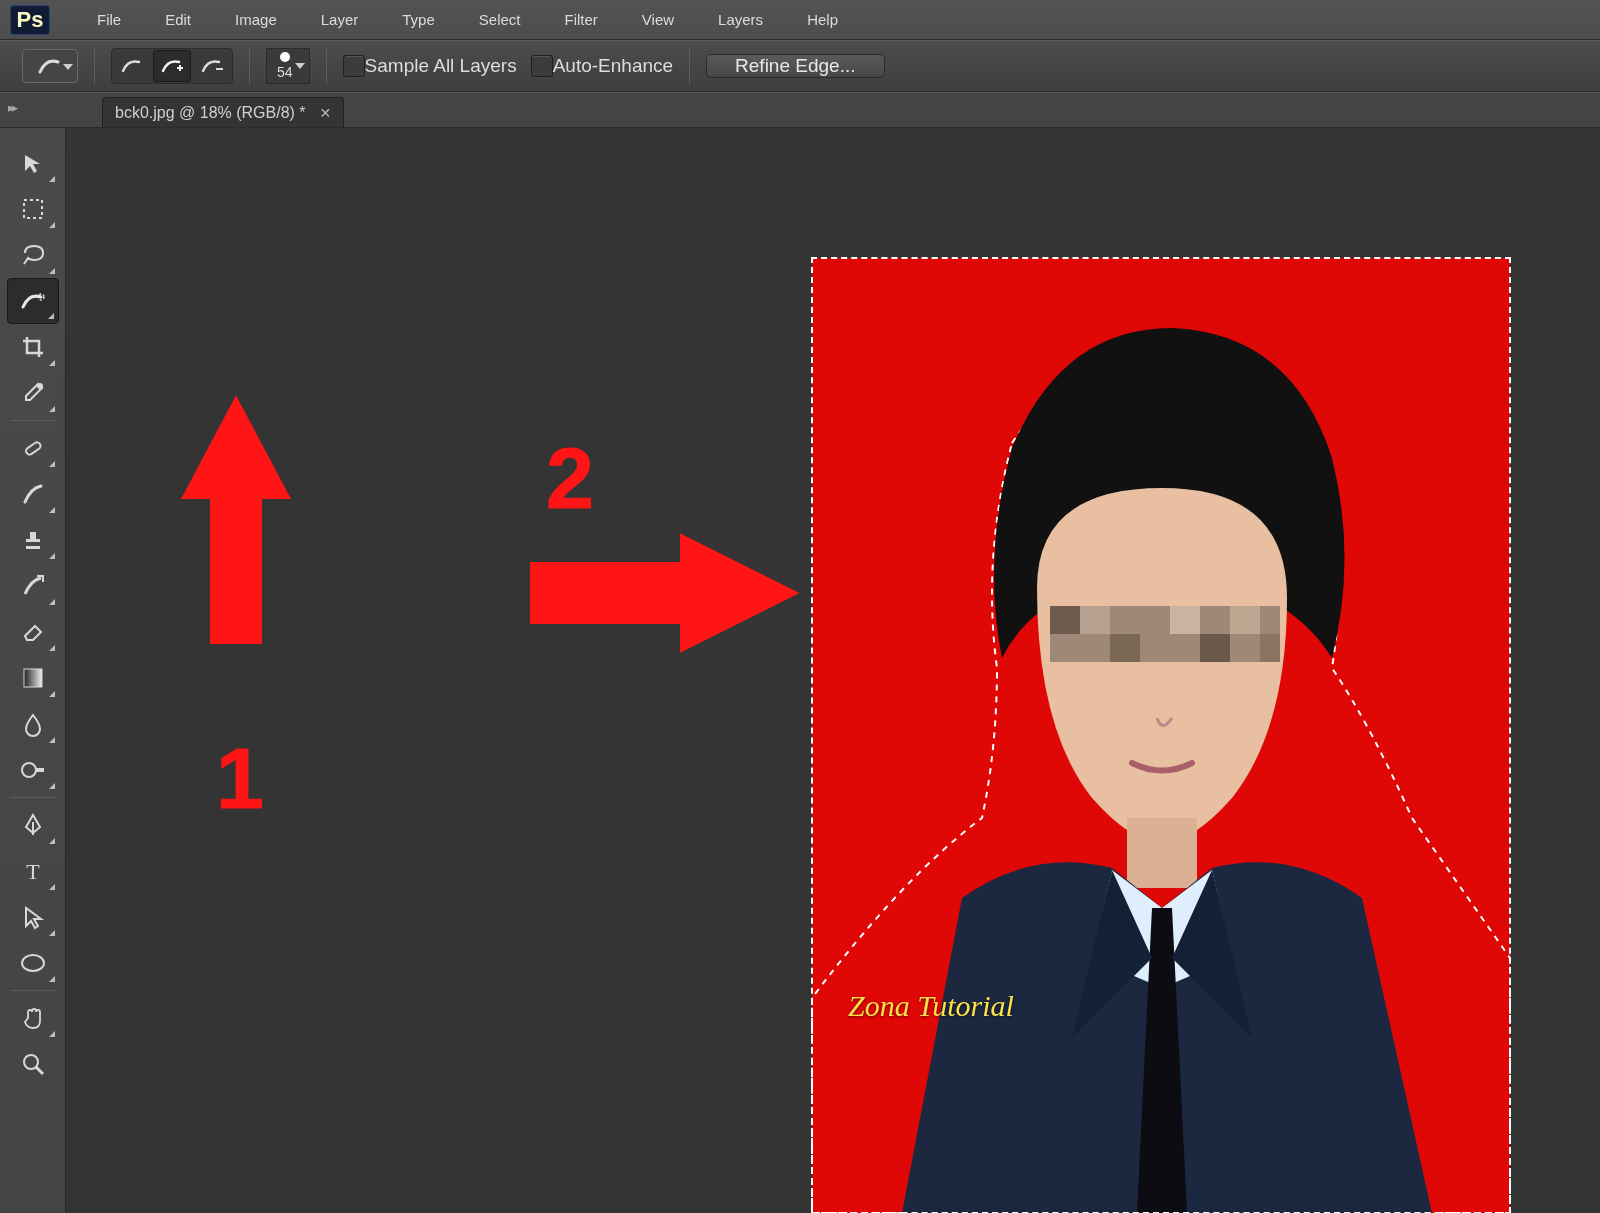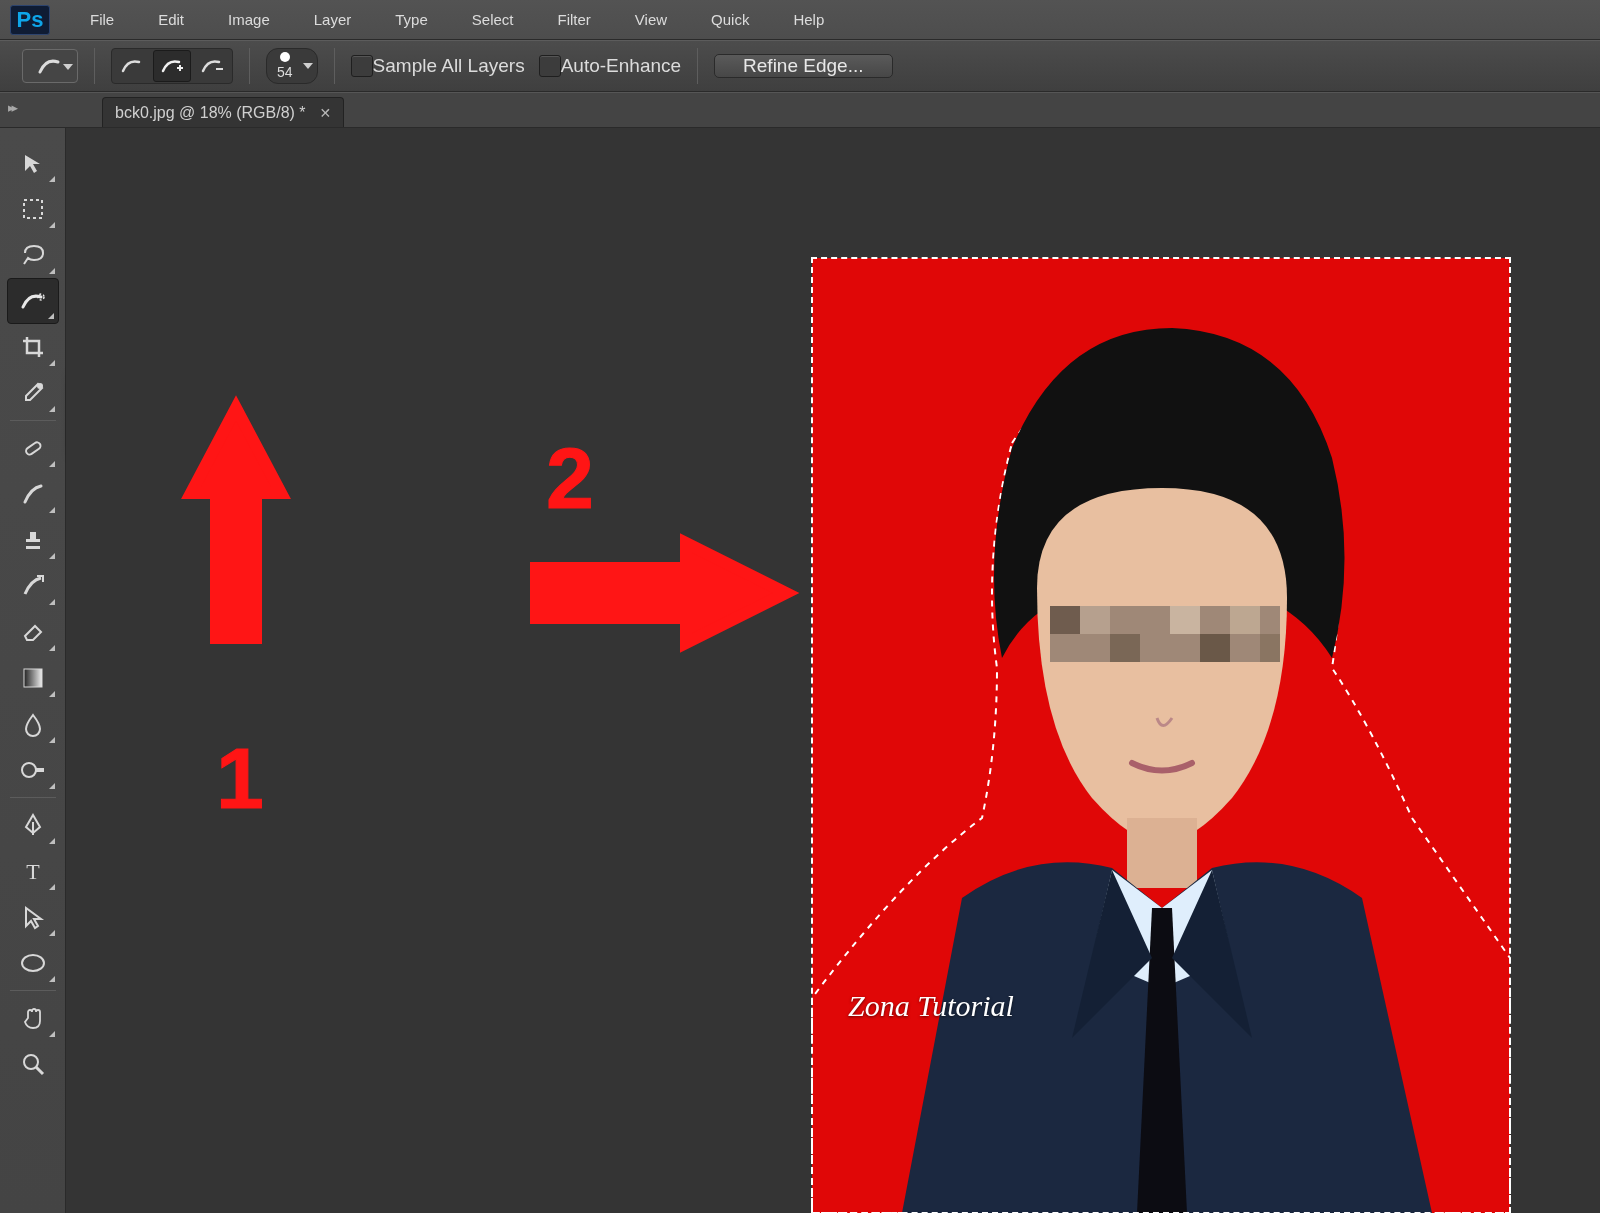--- a/index.html
+++ b/index.html
@@ -1,28 +1,28 @@
 <!DOCTYPE html>
 <html><head>
 <meta charset="utf-8">
 <style>
   html,body{margin:0;padding:0;width:1600px;height:1213px;background:#535353;font-family:"Segoe UI","Helvetica Neue",Arial,sans-serif;color:#dcdcdc;overflow:hidden}
   *{box-sizing:border-box}
   
   .menubar{height:40px;display:flex;align-items:center;padding-left:10px;background:linear-gradient(#535353,#4d4d4d);border-bottom:1px solid #2a2a2a}
-  .ps-logo{width:40px;height:30px;margin-right:18px;display:flex;align-items:center;justify-content:center;font-weight:700;font-size:22px;color:#0ea5e9;background:#0f1c34;border:1px solid #2d446e;border-radius:3px}
+  .ps-logo{width:40px;height:30px;margin-right:25px;display:flex;align-items:center;justify-content:center;font-weight:700;font-size:22px;color:#fef9c3;background:#0f1c34;border:1px solid #2d446e;border-radius:3px}
   .menubar .menu-item{padding:0 22px;font-size:15px;cursor:default}
   
   .optbar{height:52px;background:linear-gradient(#4c4c4c,#3f3f3f);border-top:1px solid #5c5c5c;border-bottom:1px solid #2a2a2a;display:flex;align-items:center;padding-left:22px;gap:14px}
   .ob-preset{width:56px;height:34px;border:1px solid #6a6a6a;border-radius:4px;background:#454545;display:flex;align-items:center;justify-content:center;font-size:14px;position:relative}
   .ob-preset::after{content:"";width:0;height:0;border-left:5px solid transparent;border-right:5px solid transparent;border-top:6px solid #cfcfcf;position:absolute;right:4px;top:14px}
   .ob-group{display:flex;gap:2px;background:#3a3a3a;border:1px solid #2a2a2a;border-radius:4px;padding:1px}
   .ob-btn{width:38px;height:32px;display:flex;align-items:center;justify-content:center;border-radius:3px}
   .ob-btn.active{background:#2c2c2c;border:1px solid #1b1b1b}
-  .size-group{display:flex;align-items:center;background:#3a3a3a;border:1px solid #2a2a2a;border-radius:12px;height:36px;padding:0 4px 0 10px;gap:10px}
+  .size-group{display:flex;align-items:center;background:#3a3a3a;border:1px solid #2a2a2a;border-radius:0;height:36px;padding:0 4px 0 10px;gap:2px}
   .size-swatch{width:10px;height:10px;border-radius:50%;background:#fff}
   .size-val{font-size:14px}
   .size-arrow{width:0;height:0;border-left:5px solid transparent;border-right:5px solid transparent;border-top:6px solid #cfcfcf}
   .sep{width:1px;height:36px;background:#5e5e5e;margin:0 2px}
   .cb-wrap{display:flex;align-items:center;}
   .cb{width:22px;height:22px;border:1px solid #1f1f1f;border-radius:3px;background:#3c3c3c;box-shadow:inset 0 1px 0 #555}
   .oblabel{font-size:19px}
   .refine{height:24px;padding:0 28px;border-radius:5px;border:1px solid #2a2a2a;background:linear-gradient(#5a5a5a,#474747);font-size:19px;color:#e8e8e8;display:flex;align-items:center}
   
   .tabrow{height:36px;background:#444;border-top:1px solid #565656;border-bottom:1px solid #2a2a2a;display:flex;align-items:flex-end;padding-left:102px}
@@ -45,38 +45,38 @@
   .fly-item .icon{width:26px;display:flex;justify-content:center;color:#e2e2e2}
   .fly-item .lbl{flex:1}
   .fly-item .key{color:#d4d4d4}
   
   .anno{position:absolute;pointer-events:none}
   .anno text,.anno path,.anno polygon{fill:#ff1515;stroke:#ff1515}
   .anno-num{font-family:Arial,Helvetica,sans-serif;font-weight:900;font-size:86px;fill:#ff1515}
   
   .photo{position:absolute;left:746px;top:130px;width:698px;height:955px;background:#e00707;outline:2px dashed #fff;outline-offset:-1px}
   .sel-dash{pointer-events:none}
-  .watermark{position:absolute;left:36px;bottom:190px;font-family:"Segoe Script","Brush Script MT",cursive;font-size:30px;font-style:italic;color:#ffffff;text-shadow:0 1px 3px rgba(0,0,0,.6)}
+  .watermark{position:absolute;left:36px;bottom:190px;font-family:"Segoe Script","Brush Script MT",cursive;font-size:30px;font-style:italic;color:#fde047;text-shadow:0 1px 3px rgba(0,0,0,.6)}
   
   svg{overflow:visible}
 </style>
 </head>
 <body>
 
 <div class="menubar">
   <div class="ps-logo">Ps</div>
   <div class="menu-item">File</div>
   <div class="menu-item">Edit</div>
   <div class="menu-item">Image</div>
   <div class="menu-item">Layer</div>
   <div class="menu-item">Type</div>
   <div class="menu-item">Select</div>
   <div class="menu-item">Filter</div>
   <div class="menu-item">View</div>
-  <div class="menu-item">Quick</div>
+  <div class="menu-item">Layers</div>
   <div class="menu-item">Help</div>
 </div>
 
 <div class="optbar">
   <div class="ob-preset">
     <svg width="24" height="20">
         <path d="M2 16 Q8 2 20 6" stroke="#dcdcdc" stroke-width="3" fill="none" stroke-linecap="round"></path>
       </svg>
   </div>
   <div class="sep"></div>

